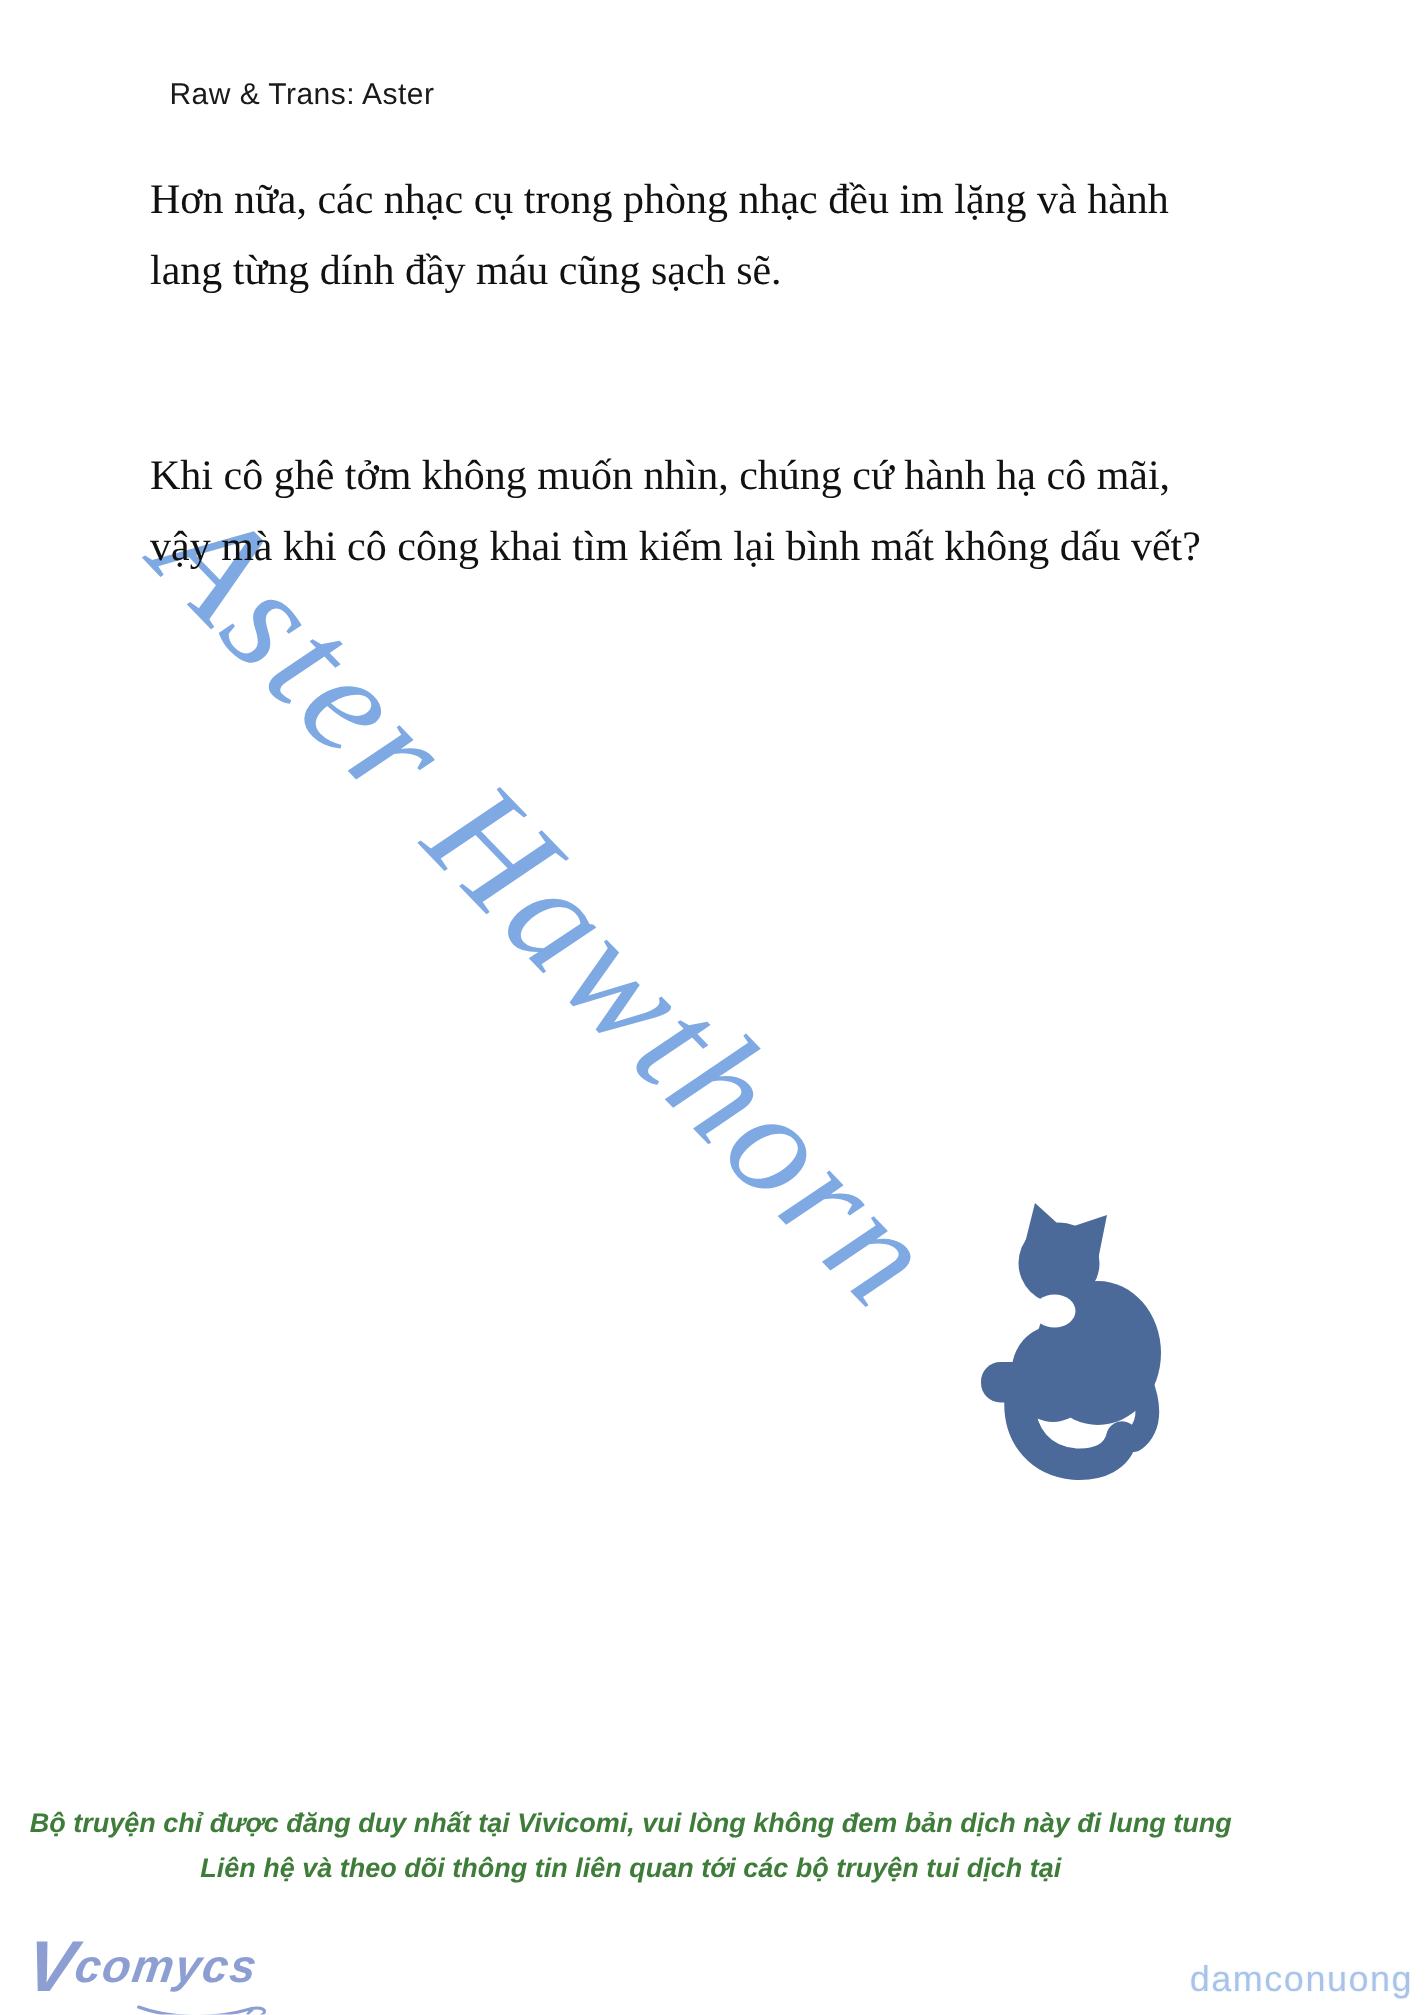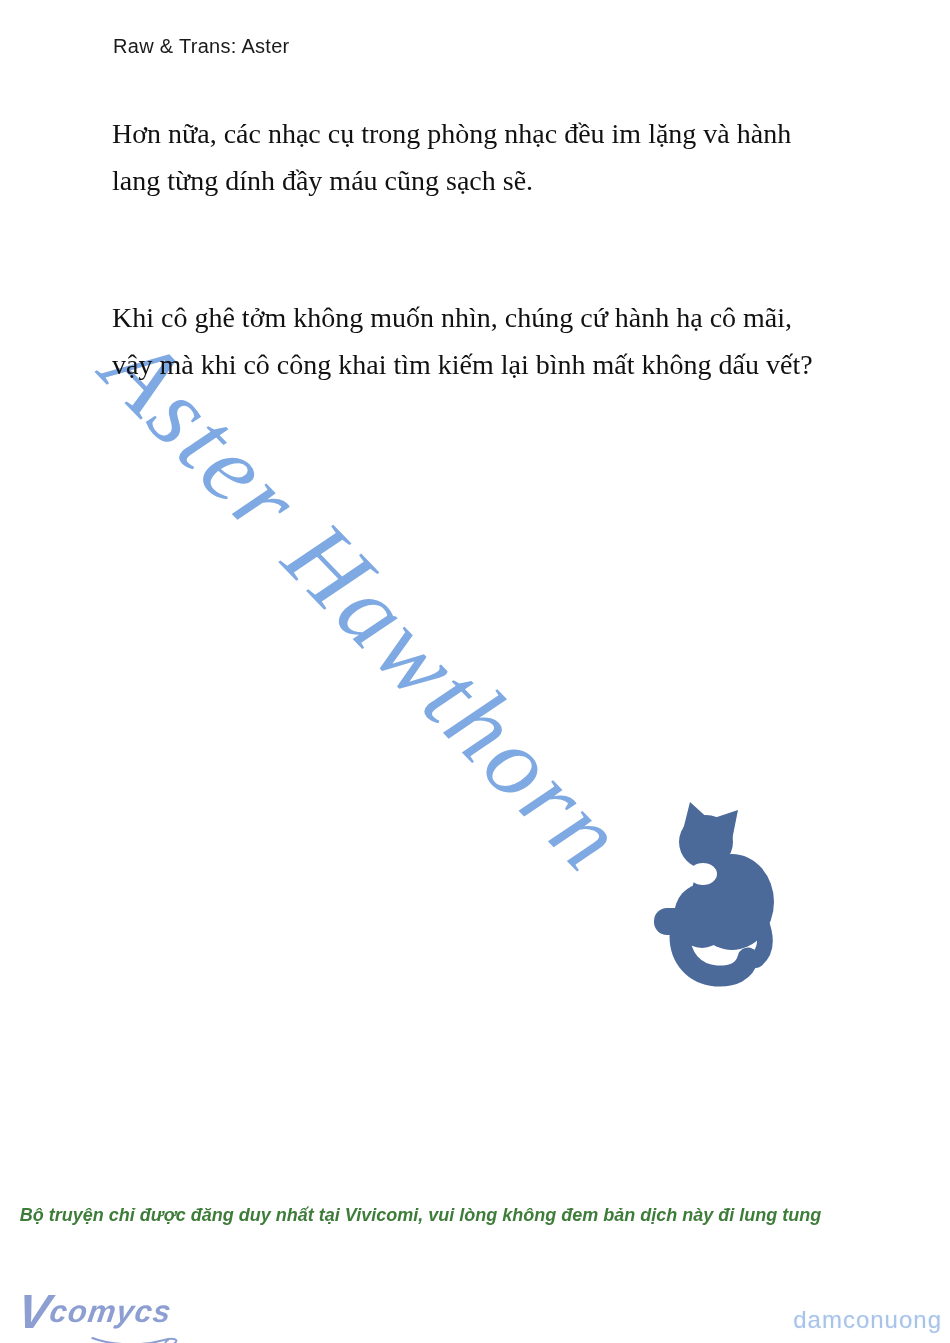--- a/index.html
+++ b/index.html
@@ -16,21 +16,21 @@
     position:relative;
     overflow:hidden;
     font-family:"Liberation Serif", serif;
   }
   .page{
     position:absolute;inset:0;
     background:#ffffff;
   }
   .header-credit{
     position:absolute;
-    left:113px;top:35px;
+    left:113px;top:52px;
     font-family:"Liberation Sans", sans-serif;
     font-size:20px;
     color:#1a1a1a;
     letter-spacing:0.3px;
   }
   .watermark{
     position:absolute;
     left:158px;top:318px;
     font-family:"Liberation Serif", serif;
     font-style:italic;
@@ -47,21 +47,21 @@
   .cat{
     position:absolute;
     left:648px;top:800px;
     width:130px;height:192px;
     z-index:2;
   }
   .cat-fill{fill:var(--cat);}
   .cat-stroke{fill:none;stroke:var(--cat);stroke-linecap:round;}
   .story{
     position:absolute;
-    left:112px;top:110px;
+    left:100px;top:110px;
     width:800px;
     z-index:3;
   }
   .story p{
     margin:0 0 90px 0;
     font-family:"Liberation Serif", serif;
     font-size:28px;
     line-height:47px;
     color:#111111;
     white-space:pre-line;
@@ -143,20 +143,21 @@
 
   <div class="story">
     <p>Hơn nữa, các nhạc cụ trong phòng nhạc đều im lặng và hành
 lang từng dính đầy máu cũng sạch sẽ.</p>
     <p>Khi cô ghê tởm không muốn nhìn, chúng cứ hành hạ cô mãi,
 vậy mà khi cô công khai tìm kiếm lại bình mất không dấu vết?</p>
   </div>
 
   <div class="footer-note">
     <div>Bộ truyện chỉ được đăng duy nhất tại Vivicomi, vui lòng không đem bản dịch này đi lung tung</div>
+    <div>Liên hệ và theo dõi thông tin liên quan tới các bộ truyện tui dịch tại</div>
   </div>
 
   <div class="logo-left">
     <span class="logo-v">V</span><span class="logo-rest">comycs</span>
     <svg class="logo-swirl" viewBox="0 0 110 16" xmlns="http://www.w3.org/2000/svg">
       <path d="M8,6 C30,14 60,14 80,8 C90,5 96,8 90,12 C84,15 78,12 84,8" fill="none" stroke="var(--logo_left)" stroke-width="2" stroke-linecap="round"></path>
     </svg>
   </div>
 
   <div class="logo-right">damconuong</div>

